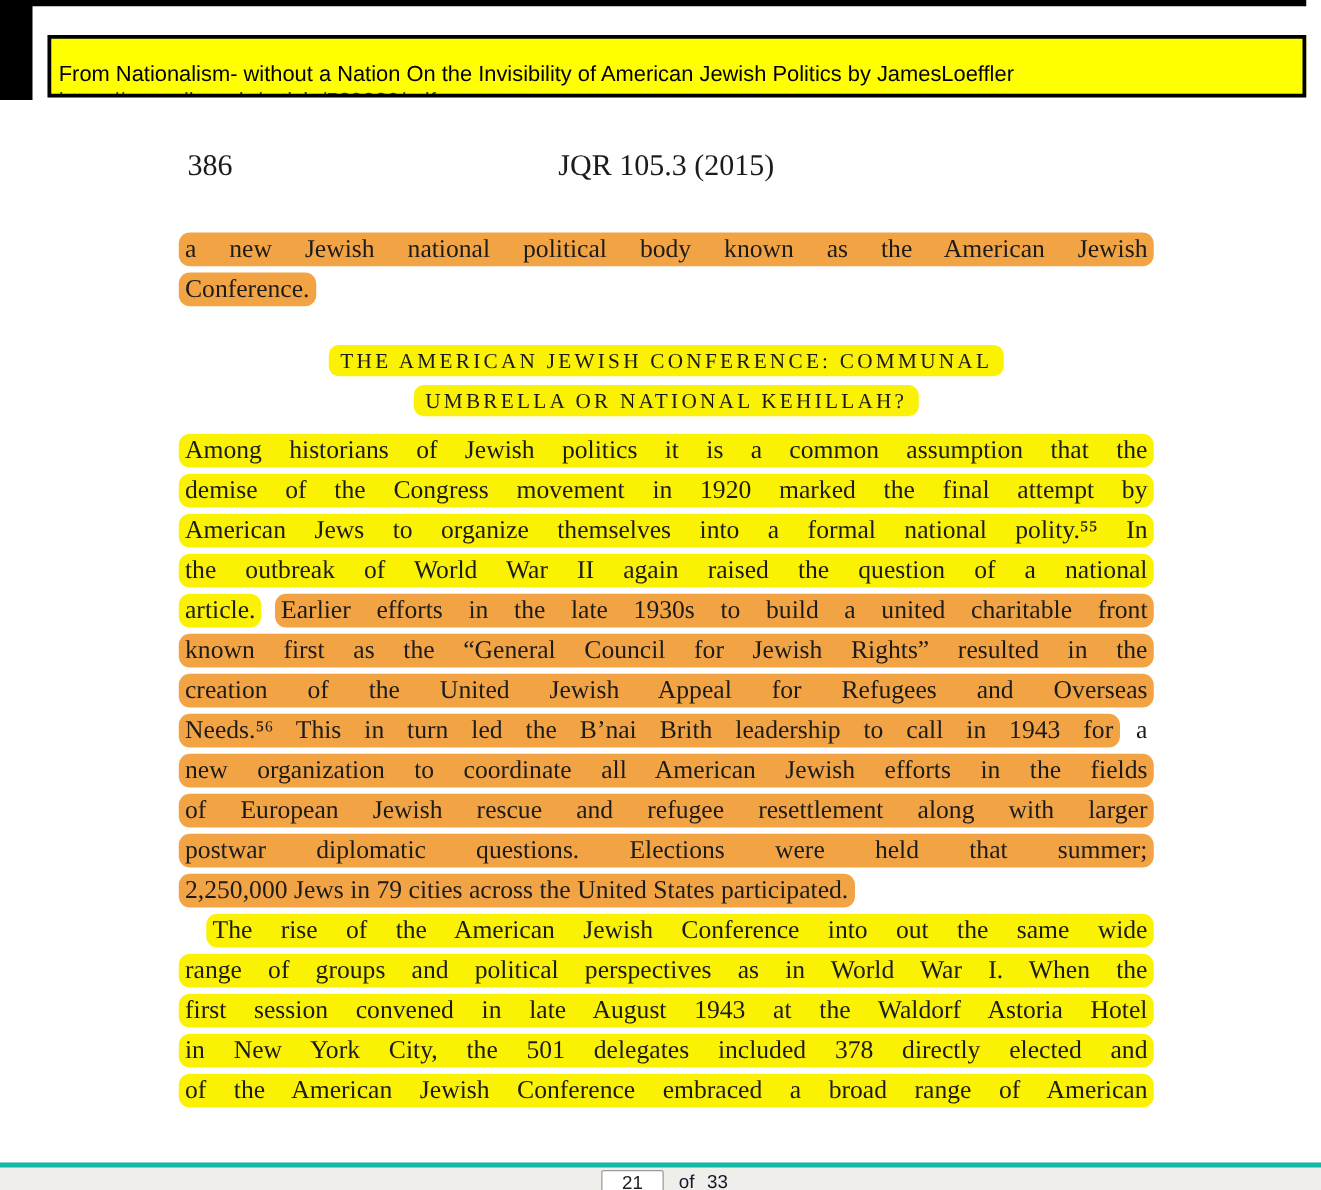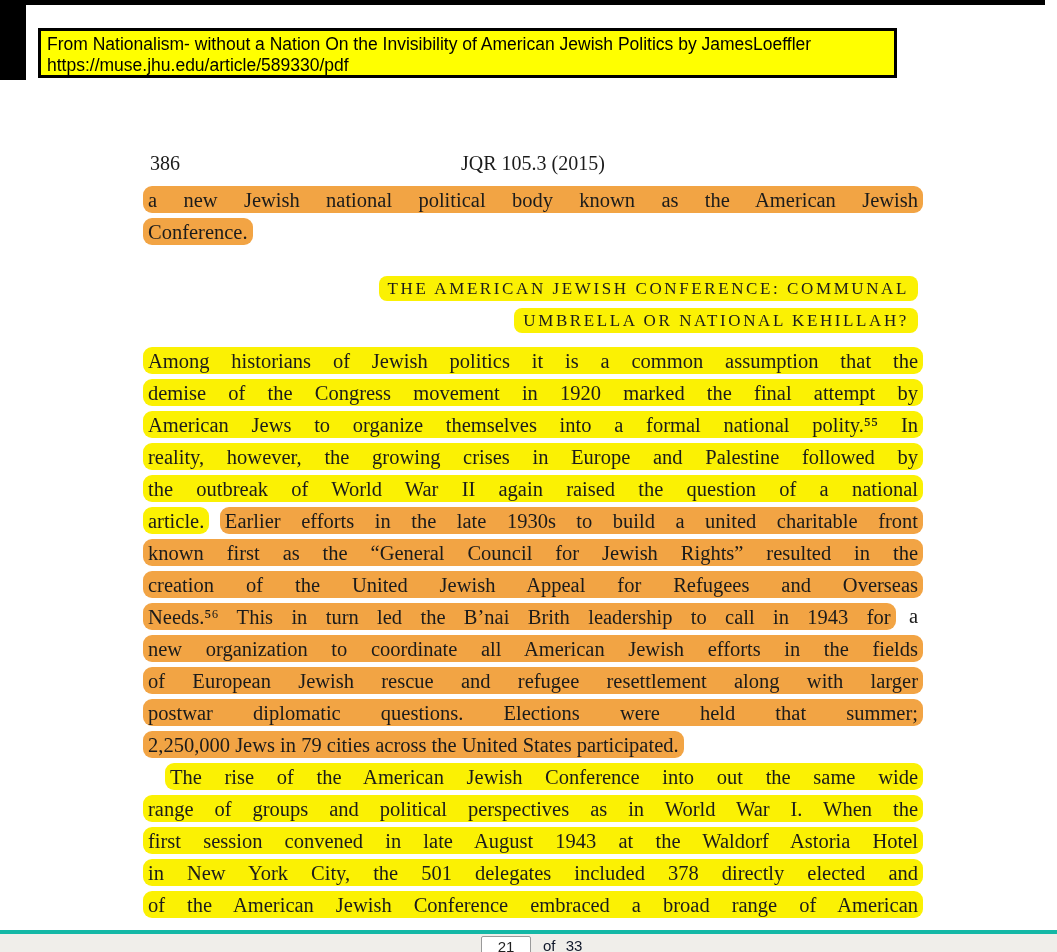--- a/index.html
+++ b/index.html
@@ -15,44 +15,44 @@
     width: 1045px; height: 5px;
     background: var(--edge-black, #000);
   }
   .edge-left {
     position: absolute; left: 0; top: 0;
     width: 26px; height: 80px;
     background: var(--edge-black, #000);
   }
   .banner {
     position: absolute; left: 38px; top: 28px;
-    width: 859px; height: 50px;
+    width: 1007px; height: 50px;
     box-sizing: border-box;
     background: var(--banner-yellow, #ffff00);
     border: 3px solid #000;
-    padding: 3px 6px 0 6px;
+    padding: 18px 6px 0 6px;
     font-family: "Liberation Sans", sans-serif;
     font-size: 17.5px; line-height: 21px;
     color: #000;
     white-space: nowrap; overflow: hidden;
   }
   .doc { position: absolute; left: 148px; top: 0; width: 770px; color: #1b1b1b; }
   .doc-header {
-    position: absolute; top: 150px; left: 0; width: 770px;
-    font-size: 20px; line-height: 26px; font-family: Liberation Serif, serif;
+    position: absolute; top: 120px; left: 0; width: 770px;
+    font-size: 24px; line-height: 26px; font-family: Liberation Serif, serif;
   }
   .doc-header .pagenum { position: absolute; left: 2px; top: 0; }
   .doc-header .journal { display: block; text-align: center; }
   .line {
     position: relative; height: 32px;
     font-size: 20.5px; line-height: 32px;
     white-space: nowrap;
   }
   .j { text-align: justify; text-align-last: justify; white-space: normal; }
-  .c { text-align: right; }
+  .c { text-align: center; }
   .block { position: absolute; left: 0; width: 770px; }
   .p0 { top: 183px; }
   .hd { top: 273px; }
   .body-text { top: 344px; }
   .hl {
     border-radius: 9px;
     padding: 2.5px 5px;
     margin: 0 -5px;
   }
   .hy { background: var(--highlight-yellow, #fbf103); }
@@ -113,21 +113,20 @@
   <div class="block hd">
     <div class="line heading-line c"><span class="hl hy">THE AMERICAN JEWISH CONFERENCE: COMMUNAL</span></div>
     <div class="line heading-line c"><span class="hl hy">UMBRELLA OR NATIONAL KEHILLAH?</span></div>
   </div>
 
   <div class="block body-text">
 
     <div class="line j"><span class="hl hy">Among historians of Jewish politics it is a common assumption that the</span></div>
     <div class="line j"><span class="hl hy">demise of the Congress movement in 1920 marked the final attempt by</span></div>
     <div class="line j"><span class="hl hy">American Jews to organize themselves into a formal national polity.⁵⁵ In</span></div>
-    <div class="line j"><span class="hl hy">reality, however, the growing crises in Europe and Palestine followed by</span></div>
     <div class="line j"><span class="hl hy">the outbreak of World War II again raised the question of a national</span></div>
     <div class="line j"><span class="hl hy">article.</span> <span class="hl ho">Earlier efforts in the late 1930s to build a united charitable front</span></div>
     <div class="line j"><span class="hl ho">known first as the “General Council for Jewish Rights” resulted in the</span></div>
     <div class="line j"><span class="hl ho">creation of the United Jewish Appeal for Refugees and Overseas</span></div>
     <div class="line j"><span class="hl ho">Needs.⁵⁶ This in turn led the B’nai Brith leadership to call in 1943 for</span> <span>a</span></div>
     <div class="line j"><span class="hl ho">new organization to coordinate all American Jewish efforts in the fields</span></div>
     <div class="line j"><span class="hl ho">of European Jewish rescue and refugee resettlement along with larger</span></div>
     <div class="line j"><span class="hl ho">postwar diplomatic questions. Elections were held that summer;</span></div>
     <div class="line"><span class="hl ho">2,250,000 Jews in 79 cities across the United States participated.</span></div>
 

